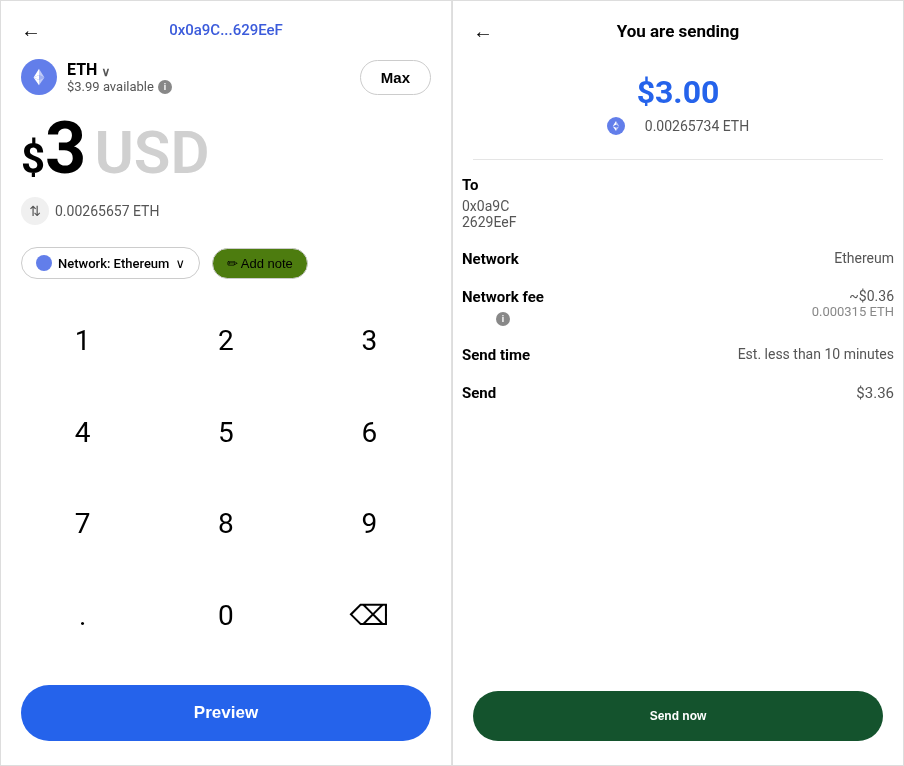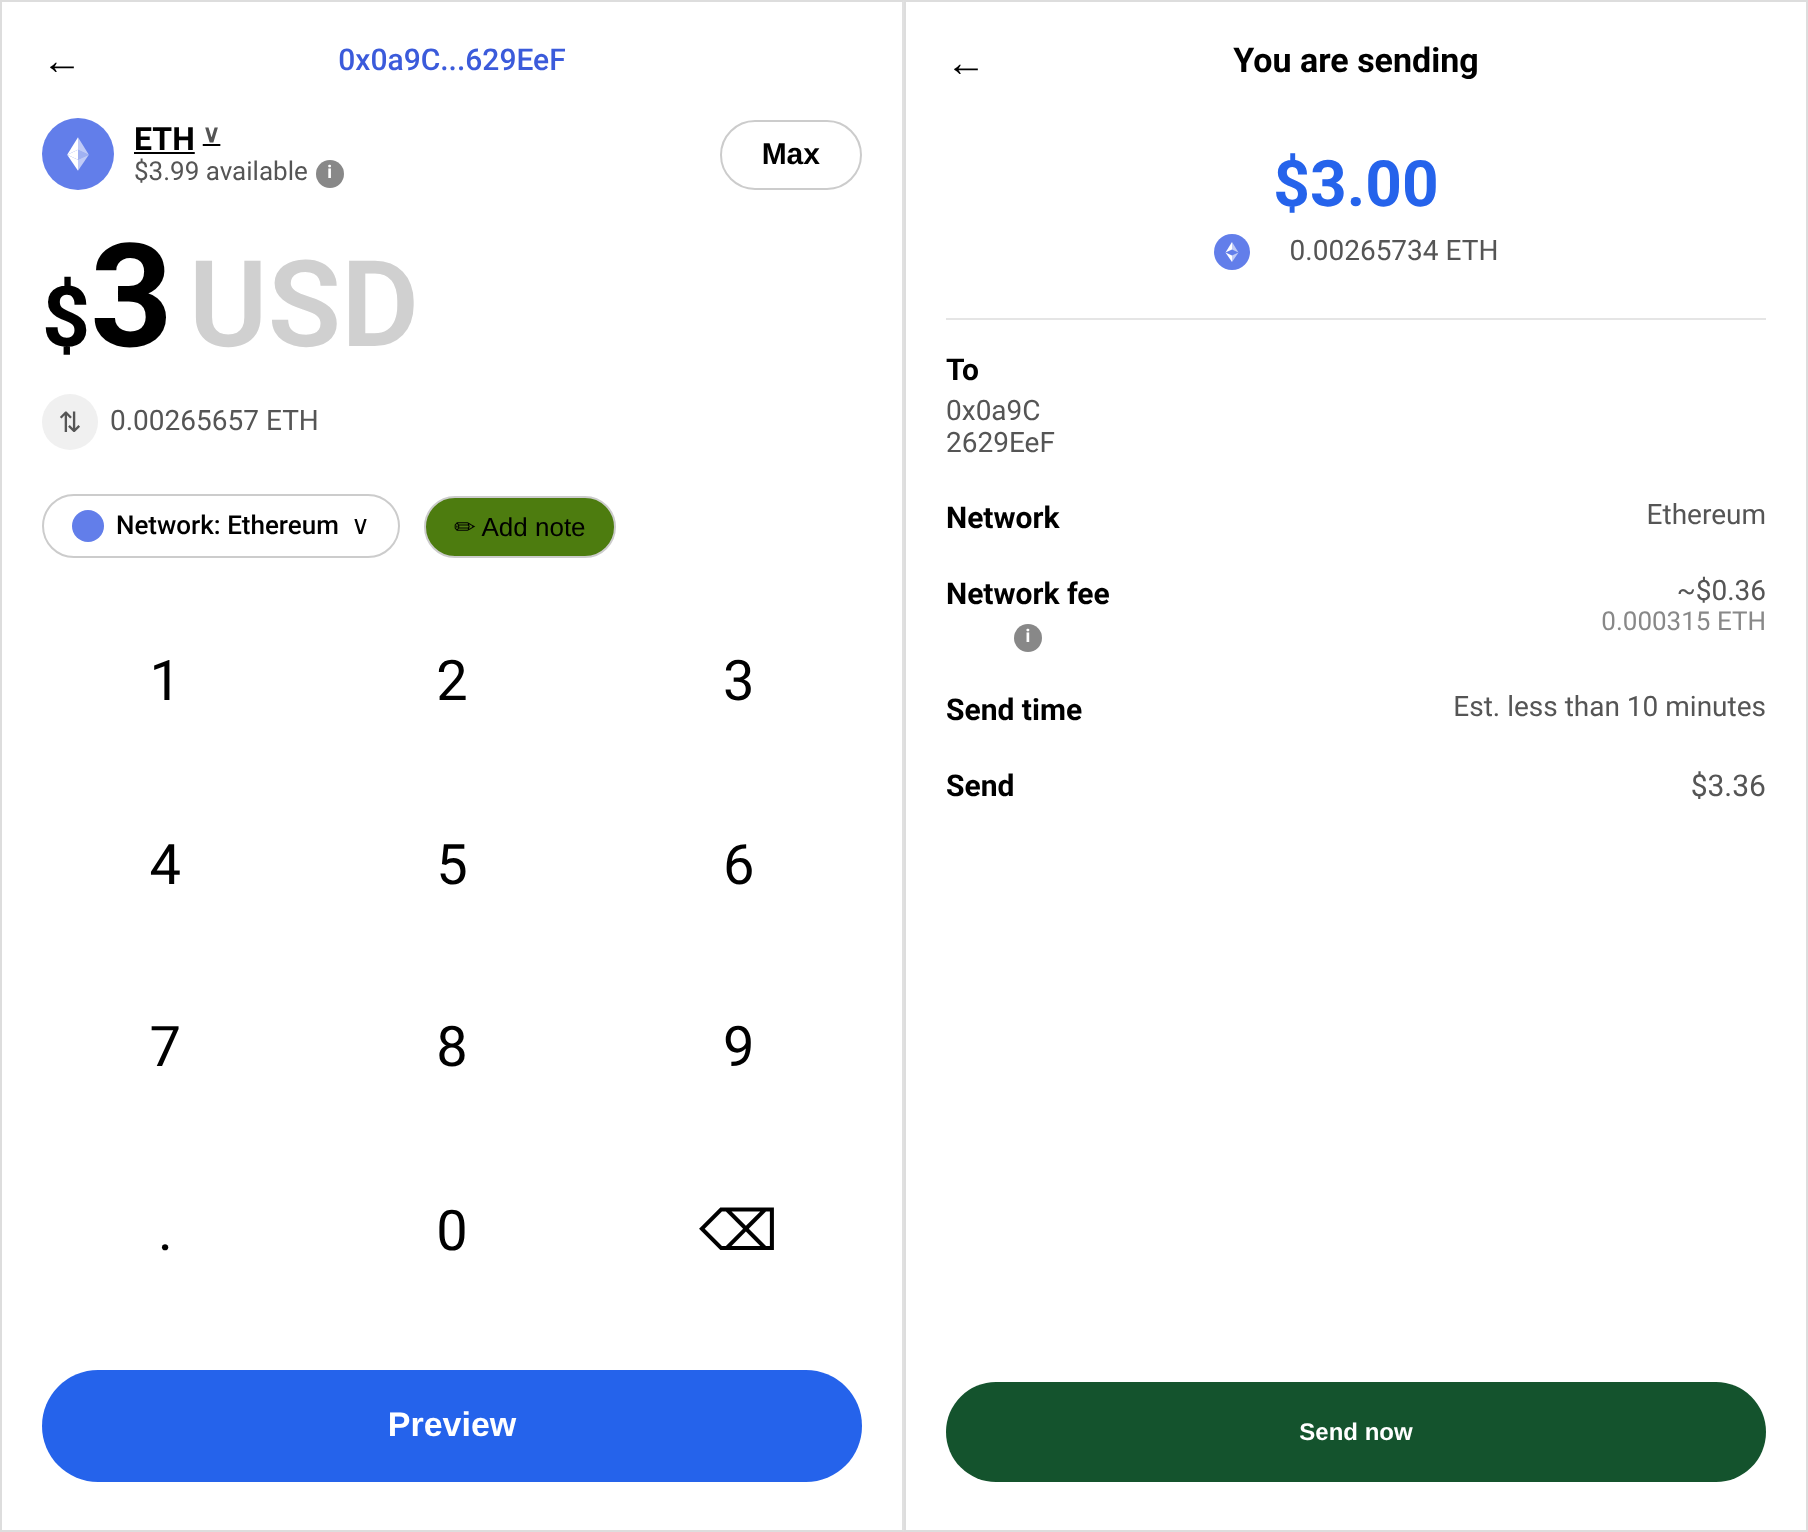--- a/index.html
+++ b/index.html
@@ -75,26 +75,25 @@
     .eth-icon svg {
       width: 20px;
       height: 20px;
     }
     .token-info {
       display: flex;
       flex-direction: column;
     }
     .token-name {
       display: flex;
-      align-items: flex-start;
+      align-items: flex-end;
       gap: 4px;
       font-size: 16px;
       font-weight: 700;
       color: #000;
-      text-decoration: underline;
     }
     .chevron-down {
       font-size: 12px;
       color: #555;
     }
     .token-balance {
       font-size: 13px;
       color: #555;
       display: flex;
       align-items: center;
@@ -267,21 +266,21 @@
     .sending-eth-text {
       font-size: 14px;
       color: #555;
     }
     .divider {
       height: 1px;
       background: #e5e5e5;
       margin: 16px 20px;
     }
     .detail-section {
-      padding: 0 20px;
+      padding: 0 9px;
       flex: 1;
     }
     .detail-row {
       display: flex;
       flex-direction: column;
       margin-bottom: 20px;
     }
     .detail-label {
       font-size: 15px;
       font-weight: 700;

